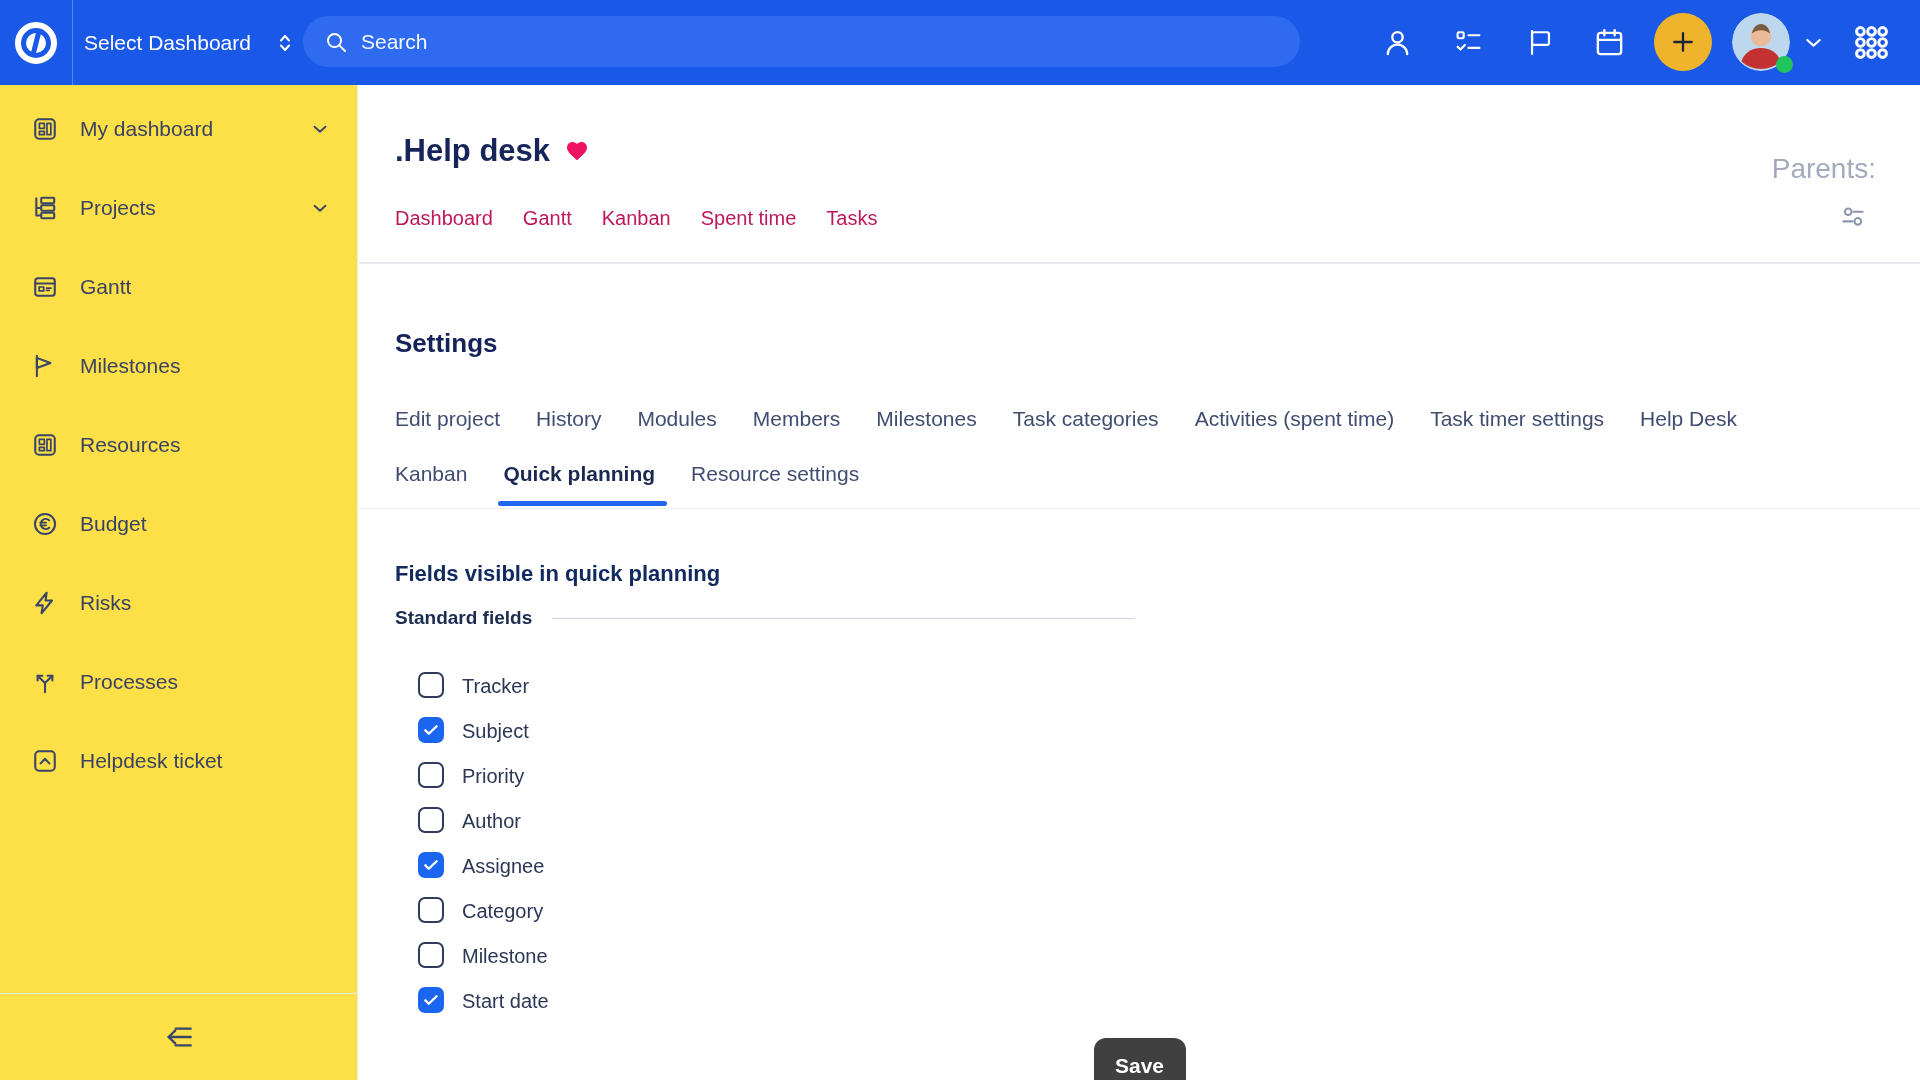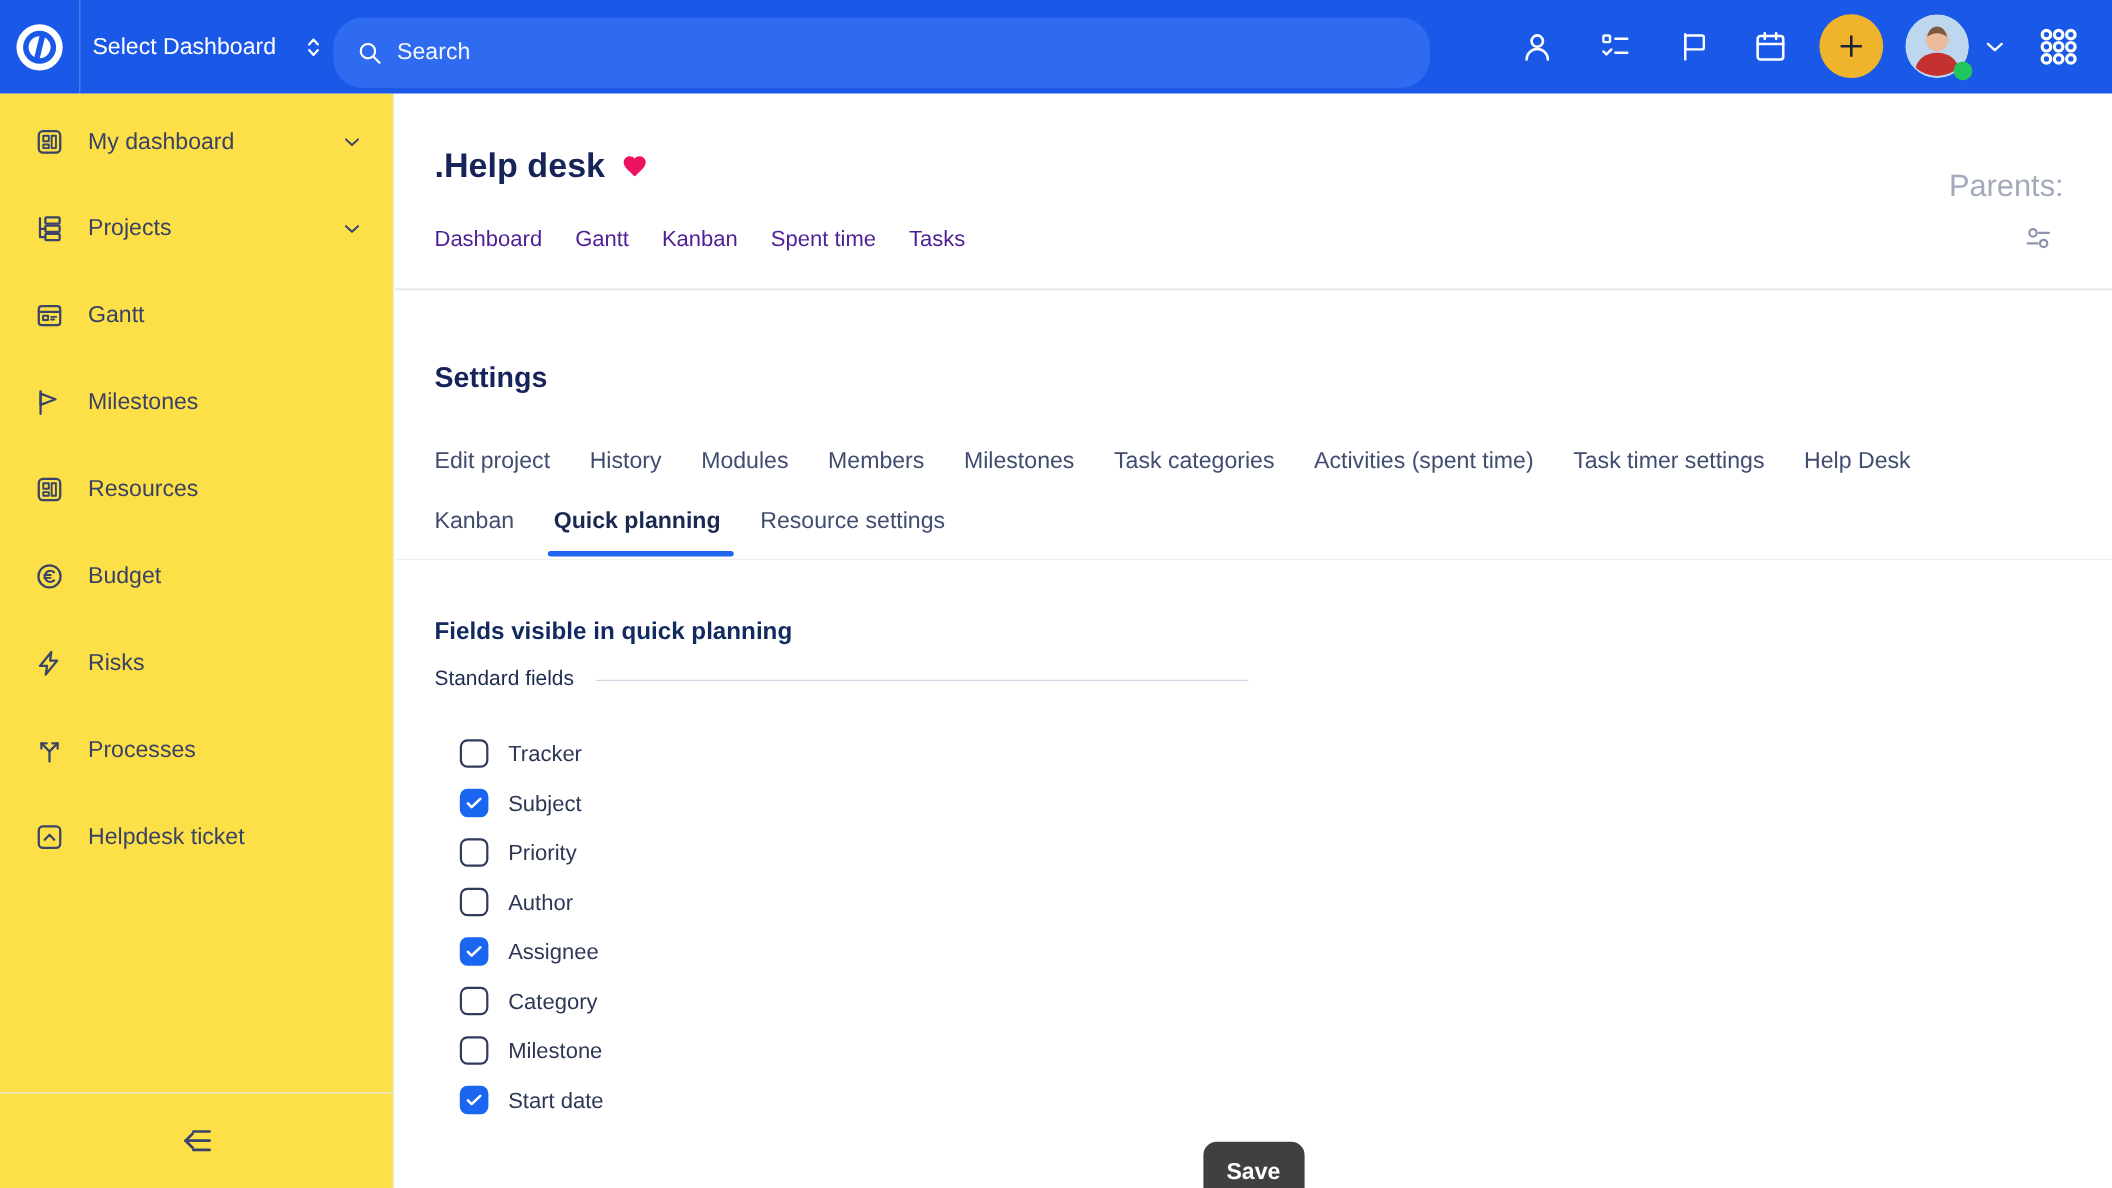--- a/index.html
+++ b/index.html
@@ -2,21 +2,21 @@
 <html><head>
 <meta charset="utf-8">
 <style>
   * { box-sizing: border-box; margin: 0; padding: 0; }
   html,body { width:1920px; height:1080px; overflow:hidden; font-family:"Liberation Sans", sans-serif; background:#fff; }
 
   
   .topbar { position:absolute; top:0; left:0; width:1920px; height:85px; background:#1a59e8; color:#fff; z-index:10; }
   .logo-box { position:absolute; left:0; top:0; width:73px; height:85px; display:flex; align-items:center; justify-content:center; border-right:1px solid rgba(255,255,255,.28); cursor:pointer; }
   .dash-select { position:absolute; left:84px; top:0; height:85px; display:flex; align-items:center; gap:22px; cursor:pointer; background:none; border:none; color:#fff; font-size:21px; font-family:inherit; }
-  .search { position:absolute; left:303px; top:16px; width:997px; height:64px; border-radius:27px; background:#2f6bf0; display:flex; align-items:center; padding-left:21px; gap:13px; font-size:21px; color:rgba(255,255,255,.95); cursor:text; }
+  .search { position:absolute; left:303px; top:16px; width:997px; height:51px; border-radius:27px; background:#2f6bf0; display:flex; align-items:center; padding-left:21px; gap:13px; font-size:21px; color:rgba(255,255,255,.95); cursor:text; }
   .tb-btn { position:absolute; top:0; height:85px; width:44px; display:flex; align-items:center; justify-content:center; background:none; border:none; color:#fff; cursor:pointer; }
   .tb-user{left:1375px;} .tb-tasks{left:1446px;} .tb-flag{left:1518px;} .tb-cal{left:1587px;}
   .add-btn { position:absolute; left:1654px; top:13px; width:58px; height:58px; border-radius:50%; background:#f0b42c; border:none; display:flex; align-items:center; justify-content:center; cursor:pointer; color:#1c2438; }
   .avatar { position:absolute; left:1732px; top:13px; width:58px; height:58px; border-radius:50%; overflow:hidden; cursor:pointer; }
   .status-dot { position:absolute; left:1776px; top:56px; width:17px; height:17px; border-radius:50%; background:#21c55e; }
   .tb-caret { left:1797px; width:32px; }
   .tb-grid  { left:1849px; width:44px; }
 
   
   .sidebar { position:absolute; top:85px; left:0; width:358px; height:995px; background:#fde047; border-right:1px solid #e7e9ee; }
@@ -27,34 +27,34 @@
   .side-foot { position:absolute; bottom:0; left:0; width:100%; height:87px; border-top:1px solid #e7e9ee; display:flex; align-items:center; justify-content:center; }
   .collapse-btn { background:none; border:none; color:#3a4468; cursor:pointer; }
 
   
   .main { position:absolute; left:359px; top:85px; width:1561px; height:995px; background:#fff;margin-top:24px; }
   .project-header { position:relative; height:155px; border-bottom:2px solid #e8e9ed; }
   .title-row { position:absolute; left:36px; top:22px; display:flex; align-items:center; gap:15px; }
   .title-row h1 { font-size:31px; font-weight:700; color:#16245a; line-height:40px; }
   .parents { position:absolute; right:44px; top:44px; font-size:28px; color:#a2aabb; }
   .project-tabs { position:absolute; left:36px; top:98px; display:flex; gap:30px; }
-  .ptab { font-size:20px; font-weight:500; color:#4c1d95; background:none; border:none; font-family:inherit; cursor:pointer; }
+  .ptab { font-size:20px; font-weight:500; color:#be185d; background:none; border:none; font-family:inherit; cursor:pointer; }
   .hdr-sliders { position:absolute; right:52px; top:92px; background:none; border:none; color:#8b94aa; cursor:pointer; }
 
   .settings-h2 { position:absolute; left:36px; top:219px; font-size:26px; font-weight:700; color:#16235a; }
   .settings-tabs { position:absolute; left:0; right:0; top:297px; padding:0 0 21px 36px; border-bottom:1px solid #eceef2; }
   .tab-row { display:flex; gap:36px; }
   .tab-row + .tab-row { margin-top:29px; }
   .stab { position:relative; font-size:21px; color:#414d70; background:none; border:none; font-family:inherit; cursor:pointer; line-height:26px; white-space:nowrap; }
   .stab.active { color:#1b2951; font-weight:700; }
   .stab.active::after { content:""; position:absolute; left:-5px; right:-12px; top:calc(100% + 14px); height:5px; border-radius:3px; background:#2166f0; }
 
   .fields-h3 { position:absolute; left:36px; top:452px; font-size:22px; font-weight:700; color:#122a60; }
   .group-row { position:absolute; left:36px; top:498px; width:740px; display:flex; align-items:center; }
-  .group-row span { font-size:19px; font-weight:400; color:#1c2b50; white-space:nowrap; }
+  .group-row span { font-size:19px; font-weight:700; color:#1c2b50; white-space:nowrap; }
   .group-line { flex:1; height:1px; background:#c9d3e2; margin-left:20px; }
 
   .fields { position:absolute; left:59px; top:563px; }
   .field { display:flex; align-items:flex-end; height:26px; margin-bottom:19px; cursor:pointer; }
   .cb { width:26px; height:26px; border:2px solid #2f3a5c; border-radius:7px; background:#fff; display:flex; align-items:center; justify-content:center; flex:none; }
   .cb svg { display:none; }
   .cb.checked { background:#1b66f0; border-color:#1b66f0; }
   .cb.checked svg { display:block; }
   .field .f-label { margin-left:18px; font-size:20px; color:#2c3655; }
 

